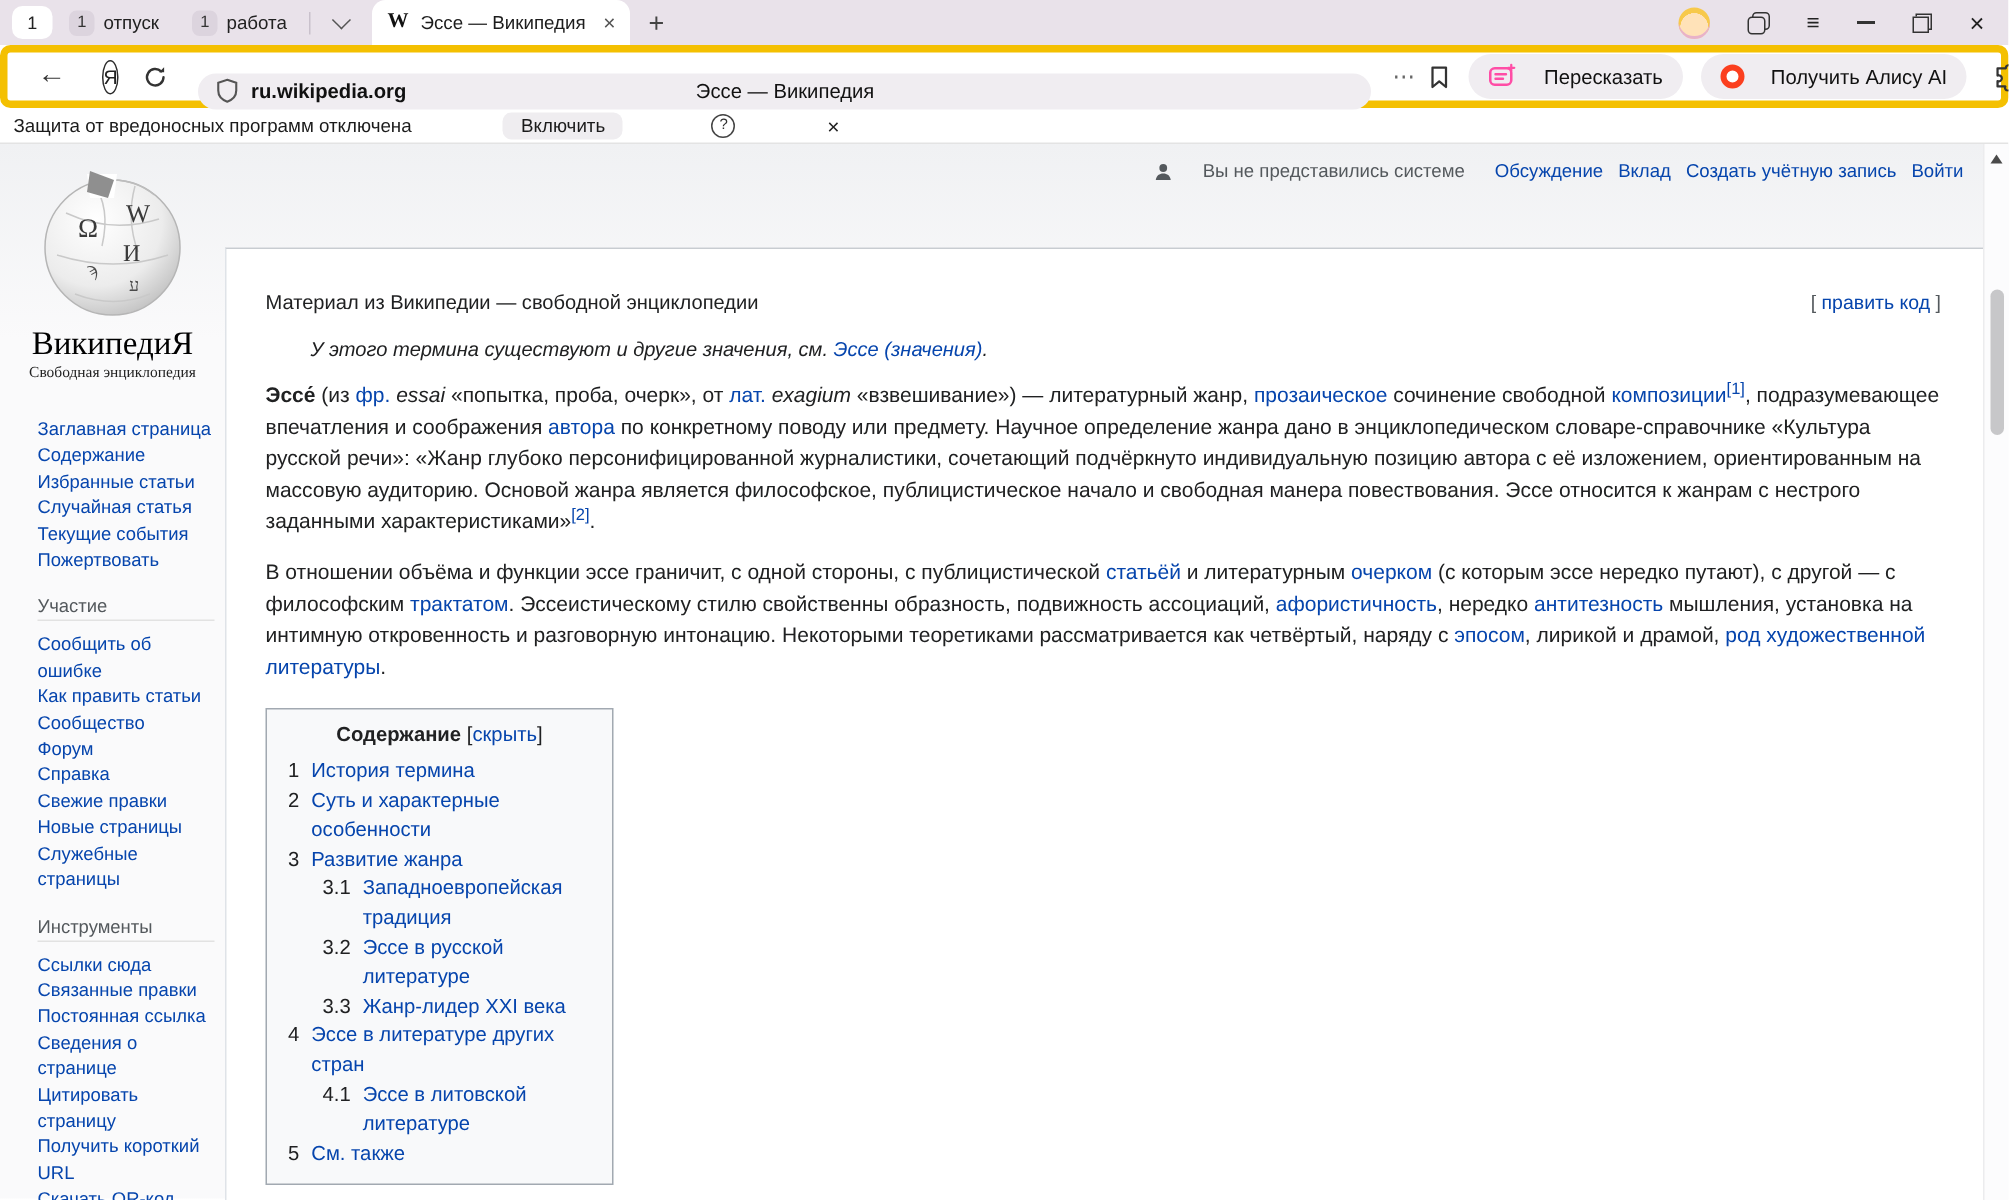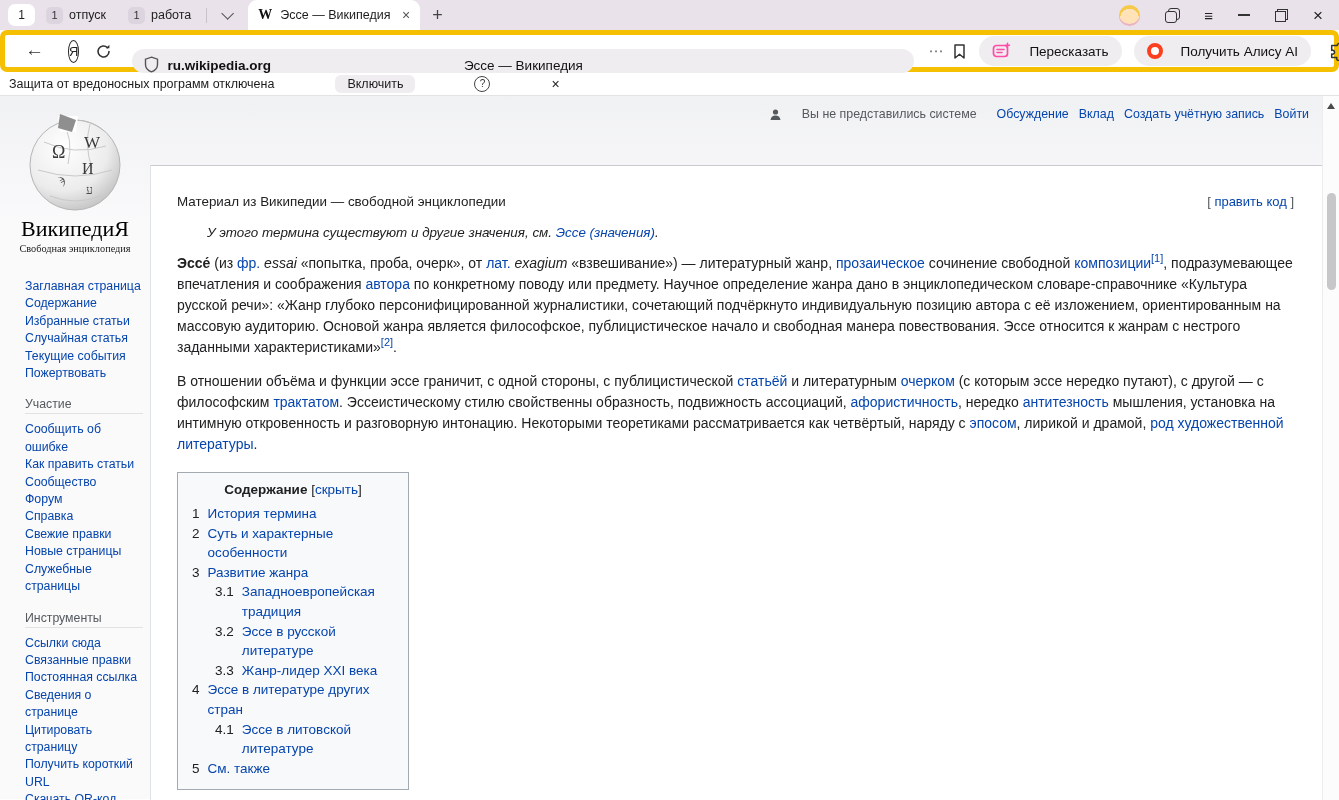--- a/index.html
+++ b/index.html
@@ -41,21 +41,21 @@
 
   
   .toolbar { height:42px; border:5px solid #f4c001; border-radius:7px; background:#fff;
              display:flex; align-items:center; padding:0 12px; }
   .nav-ico { color:#333; display:flex; align-items:center; justify-content:center; cursor:pointer; }
   .ico-back { font-size:19px; margin:0 10px 2px 8px; }
   .ya-circle { width:23px; height:23px; border:1.6px solid #2b2b2b; border-radius:50%; font-size:13px; color:#222;
                display:flex; align-items:center; justify-content:center; margin:0 14px; cursor:pointer; }
   .ico-refresh { margin:0 12px 0 2px; }
   .url-pill { position:relative; flex:0 0 782px; height:24px; background:#f0edf1; border-radius:14px;
-              display:flex; align-items:flex-end; padding:0 12px; gap:8px; margin-left:8px;margin-top:19px; }
+              display:flex; align-items:center; padding:0 12px; gap:8px; margin-left:8px;margin-top:19px; }
   .url-text { font-size:13.5px; color:#111; font-weight:600; }
   .pill-title { position:absolute; left:0; right:0; text-align:center; font-size:13.5px; color:#111; pointer-events:none; }
   .ico-dots { font-size:15px; color:#666; letter-spacing:1px; margin:0 8px 0 14px; cursor:pointer; }
   .chip { height:30px; border-radius:15px; background:#f0edf1; display:flex; align-items:center; gap:18px;
           padding:0 13px; font-size:13.5px; color:#111; margin-left:12px; cursor:pointer; white-space:nowrap; }
   .alice-ring { width:16px; height:16px; border:4.5px solid #fb3f1f; border-radius:50%; background:#fff; }
   .tool-right-ico { margin-left:16px; cursor:pointer; display:flex; align-items:center; }
 
   
   .notif { height:24px; display:flex; align-items:center; padding:0 9px; border-bottom:1px solid #e3e3e3; background:#fff;gap:45px; }

